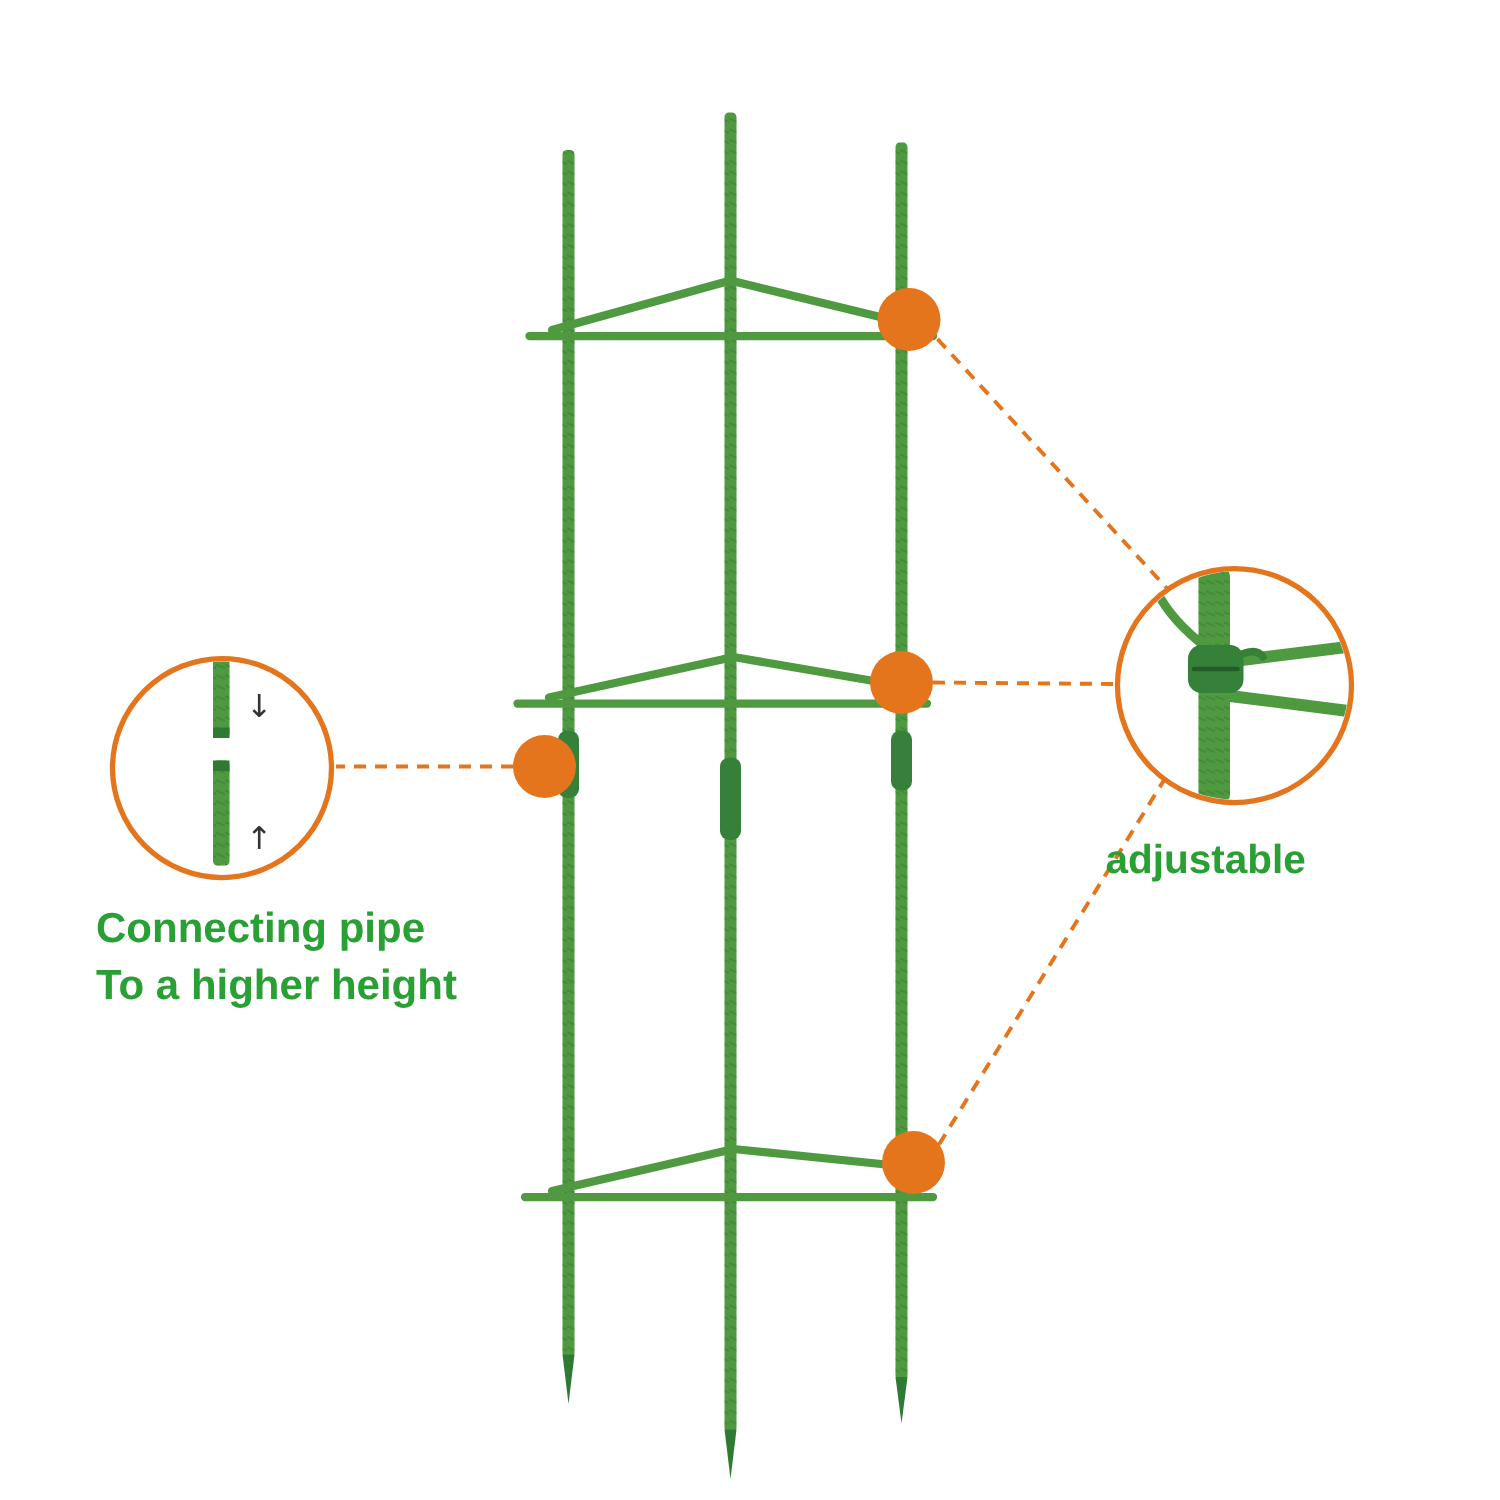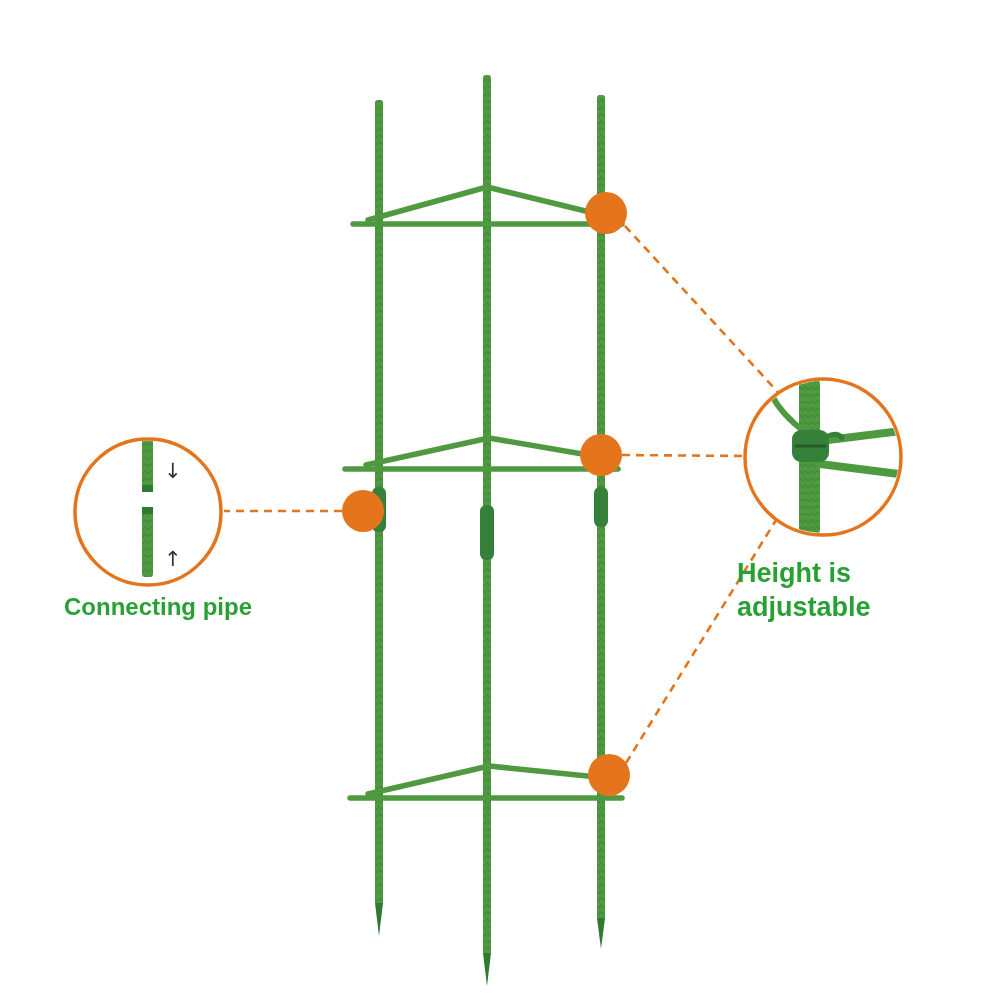--- a/index.html
+++ b/index.html
@@ -5,21 +5,21 @@
   html,body{margin:0;padding:0;background:#fff;}
   #stage{
     position:relative;width:1000px;height:1000px;background:#fff;overflow:hidden;
     font-family:"Liberation Sans","DejaVu Sans",sans-serif;
   }
   #stage svg{position:absolute;left:0;top:0;}
   .caption{
     position:absolute;color:var(--text-green,#28a033);font-weight:bold;
     letter-spacing:0px;
   }
-  .caption-left{left:64px;top:588px;font-size:24px;line-height:38px;}
+  .caption-left{left:64px;top:600px;font-size:28px;line-height:38px;}
   .caption-right{left:737px;top:556px;font-size:27px;line-height:34px;}
   .cap-line{white-space:nowrap;}
 </style>
 </head>
 <body>
 
 <div id="stage" style="background: rgb(255, 255, 255);">
 
   <svg width="1000" height="1000" viewBox="0 0 1000 1000">
     <defs>
@@ -103,20 +103,20 @@
         <path d="M820 464 L899 474" style="stroke:var(--pole-green)" stroke-width="8" stroke-linecap="round"></path>
         <rect x="792" y="430" width="37" height="32" rx="9" style="fill:var(--sleeve-green)"></rect>
         <path d="M796 446 h 29" stroke="#245c27" stroke-width="3" stroke-linecap="round"></path>
         <path d="M828 436 q 10 -4 14 2" style="stroke:var(--sleeve-green)" stroke-width="5" fill="none" stroke-linecap="round"></path>
       </g>
     </g>
   </svg>
 
   <div class="caption caption-left">
     <div class="cap-line">Connecting pipe</div>
+    <div class="cap-line">To a higher height</div>
   </div>
 
   <div class="caption caption-right">
-    <div class="cap-line">Height is</div>
     <div class="cap-line">adjustable</div>
   </div>
 
 </div>
 
 </body></html>

